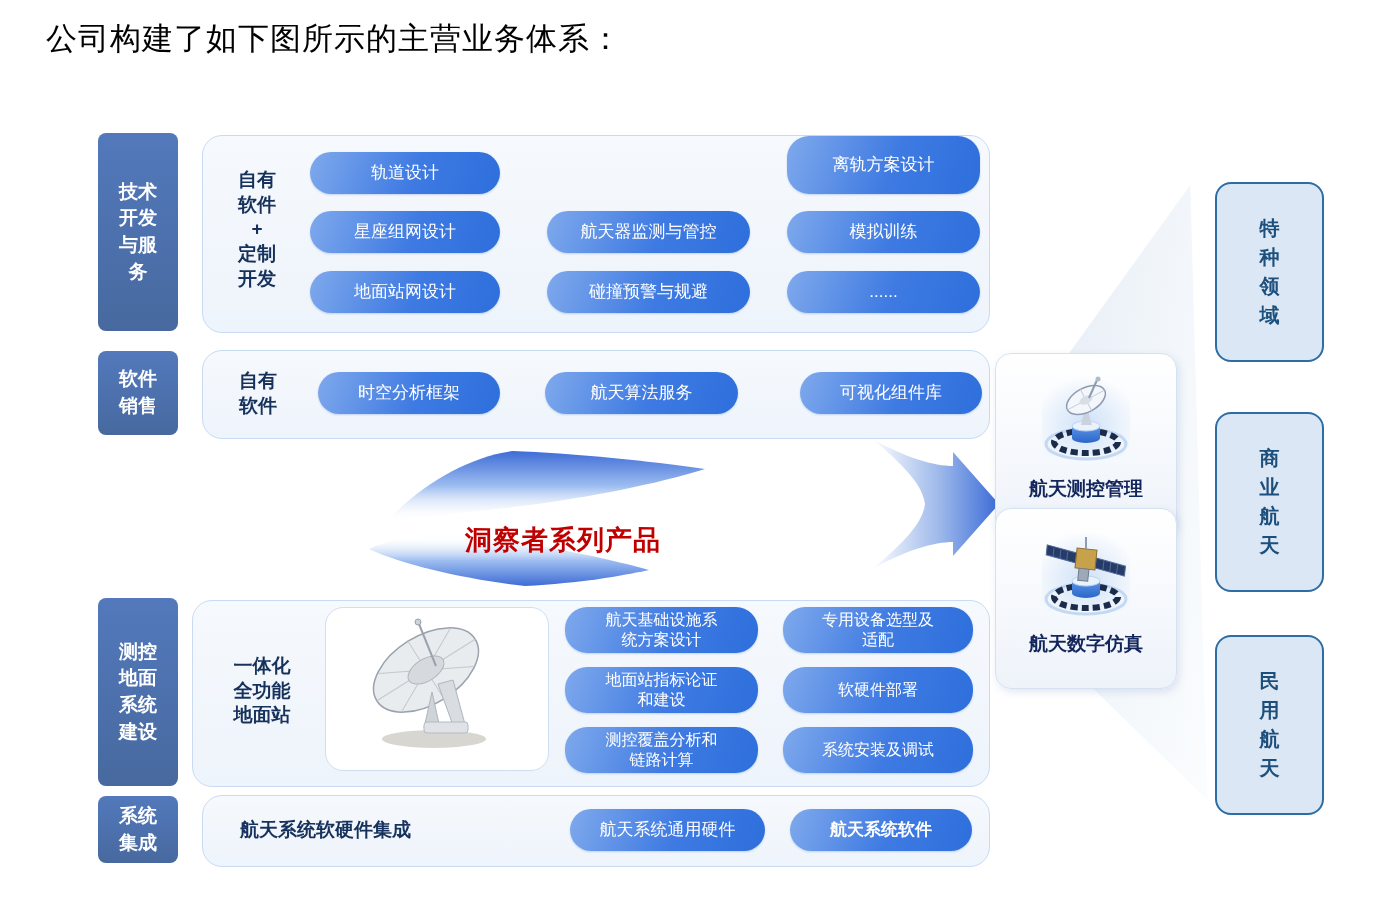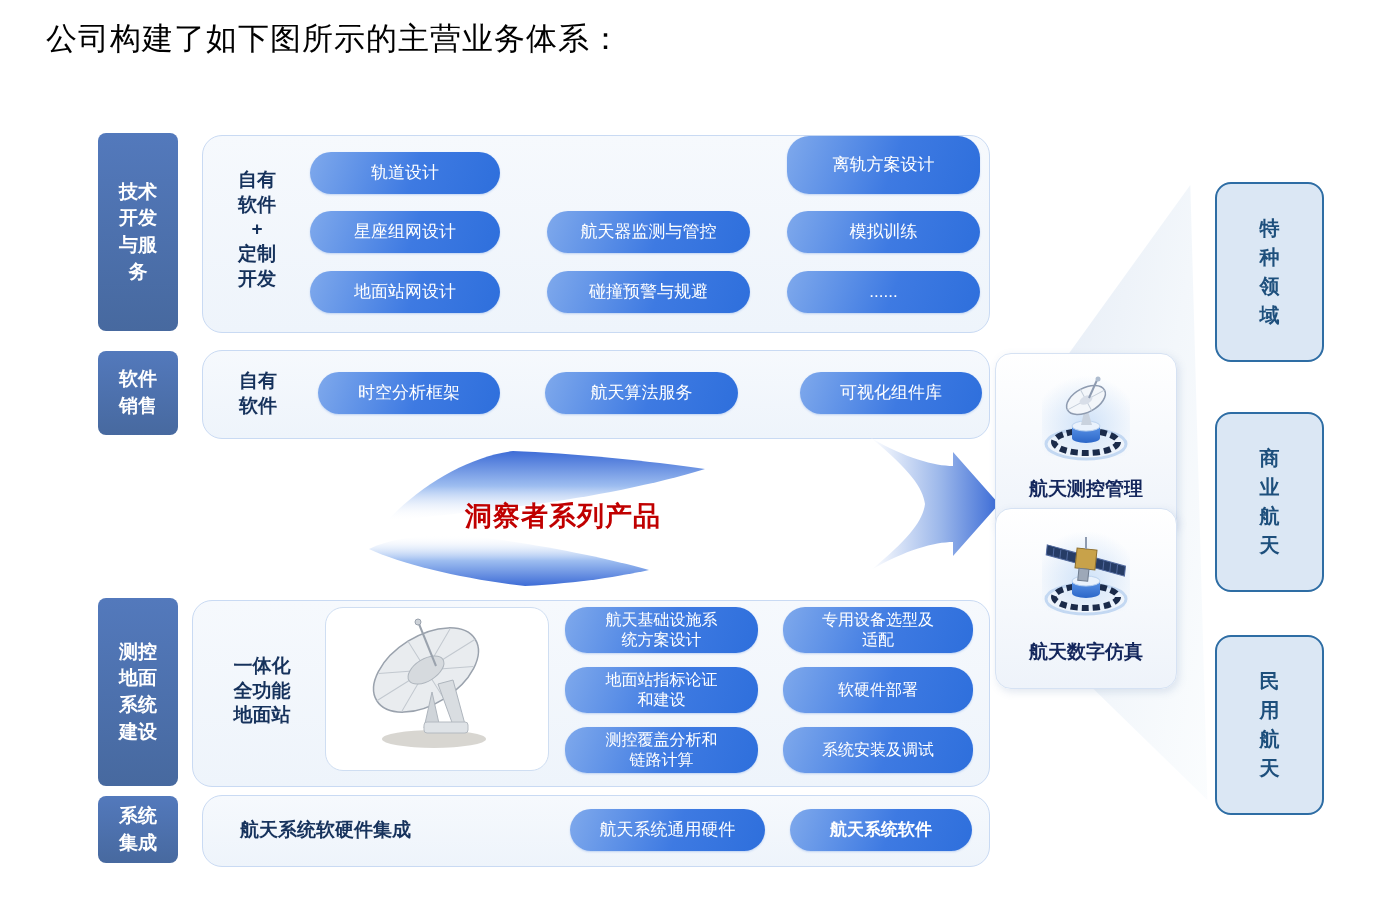--- a/index.html
+++ b/index.html
@@ -25,21 +25,21 @@
         display:flex;align-items:center;justify-content:center;text-align:center;
         font-size:17px;line-height:1.25;box-shadow:0 1px 2px rgba(46,111,220,.25);}
   .pill.small{font-size:16px;}
 
   
   .img-box{position:absolute;left:325px;top:607px;width:222px;height:162px;background:#fff;
            border:1.5px solid #cfdef2;border-radius:18px;}
 
   
   .lens-wrap{position:absolute;left:365px;top:437px;width:640px;height:165px;}
-  .center-label{position:absolute;left:448px;top:498px;width:230px;text-align:center;
+  .center-label{position:absolute;left:448px;top:522px;width:230px;text-align:center;
                 color:#c00000;font-weight:bold;font-size:27px;letter-spacing:1px;}
   .flow-arrow{position:absolute;left:865px;top:430px;width:140px;height:145px;}
 
   
   .funnel{position:absolute;left:1025px;top:185px;width:190px;height:615px;z-index:0;
           background:linear-gradient(100deg,#e4ebf5 0%,#f3f7fb 60%,#fbfdfe 100%);
           clip-path:polygon(87% 0%,3% 36%,3% 72%,96% 100%);}
 
   
   .product{position:absolute;left:995px;width:180px;height:179px;z-index:1;
@@ -196,21 +196,21 @@
           <path d="M31,32 L73,32 M52,20 L52,44" stroke="#c4cdd9" stroke-width="1"></path>
           <ellipse cx="52" cy="32" rx="7" ry="4" fill="#d8dee8"></ellipse>
         </g>
         <line x1="63" y1="12" x2="55" y2="30" stroke="#8e9bb0" stroke-width="2"></line>
         <circle cx="64" cy="11" r="2.5" fill="#aebccf"></circle>
       </svg>
     </div>
     <div class="plabel">航天测控管理</div>
   </div>
 
-  <div class="product" style="top:508px;gap:8px;">
+  <div class="product" style="top:508px;">
     <div class="icon">
       <svg viewBox="0 0 104 104" width="104" height="104">
         <defs>
           <radialGradient id="glow2" cx="0.5" cy="0.6" r="0.6">
             <stop offset="0" stop-color="#cfe2f8"></stop>
               <stop offset="1" stop-color="#cfe2f8" stop-opacity="0"></stop>
           </radialGradient>
           <linearGradient id="cyl2" x1="0" y1="0" x2="0" y2="1">
             <stop offset="0" stop-color="#5a93e6"></stop>
               <stop offset="1" stop-color="#2b66c8"></stop>

